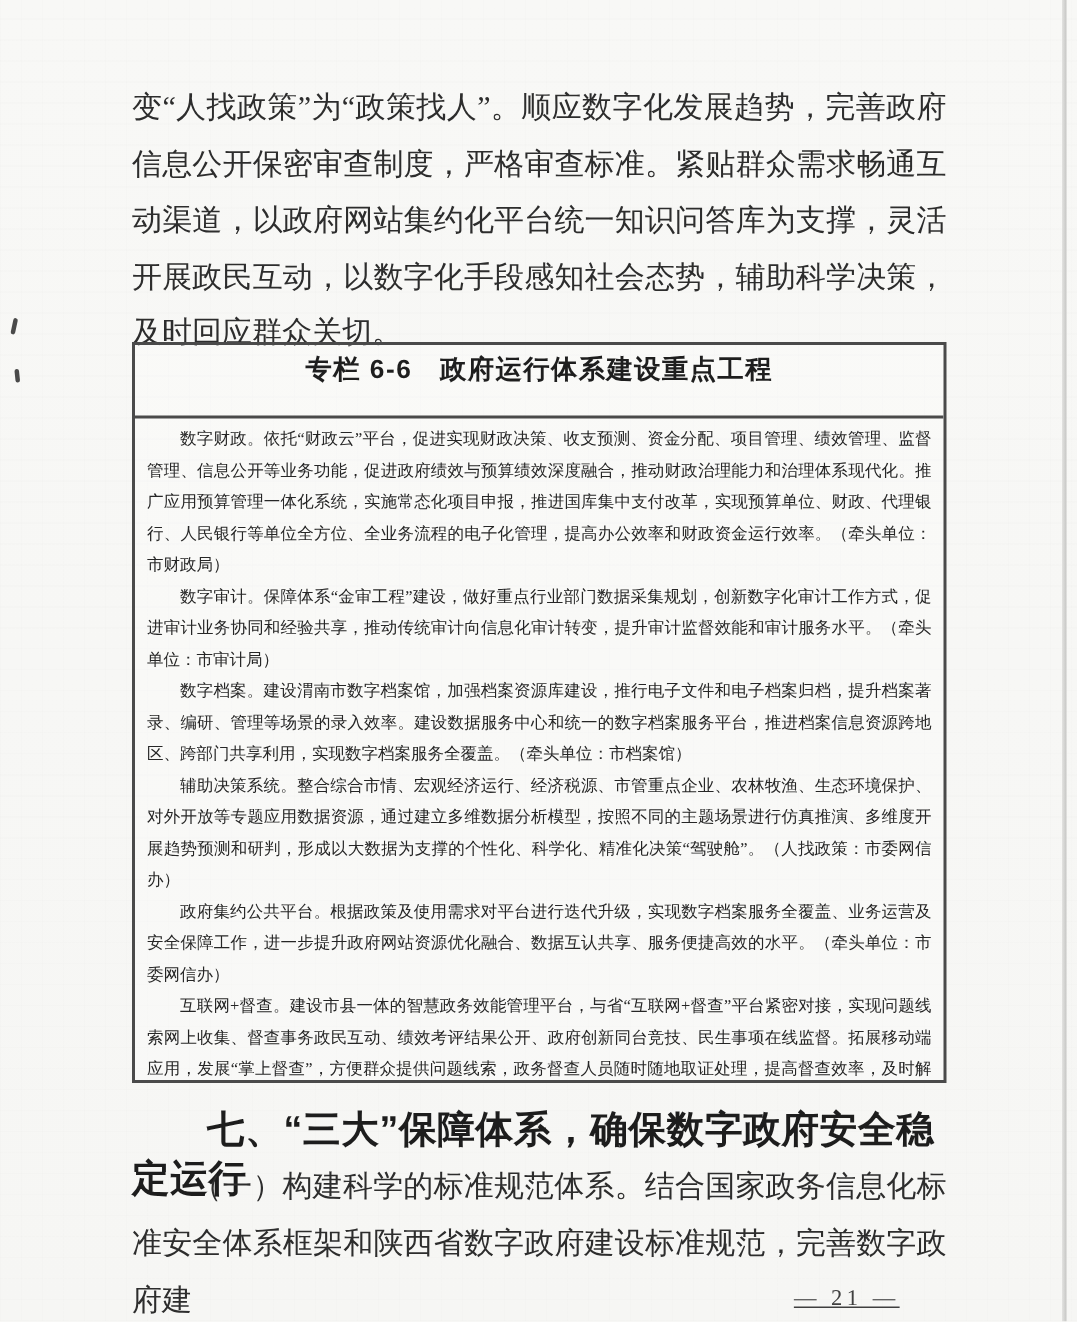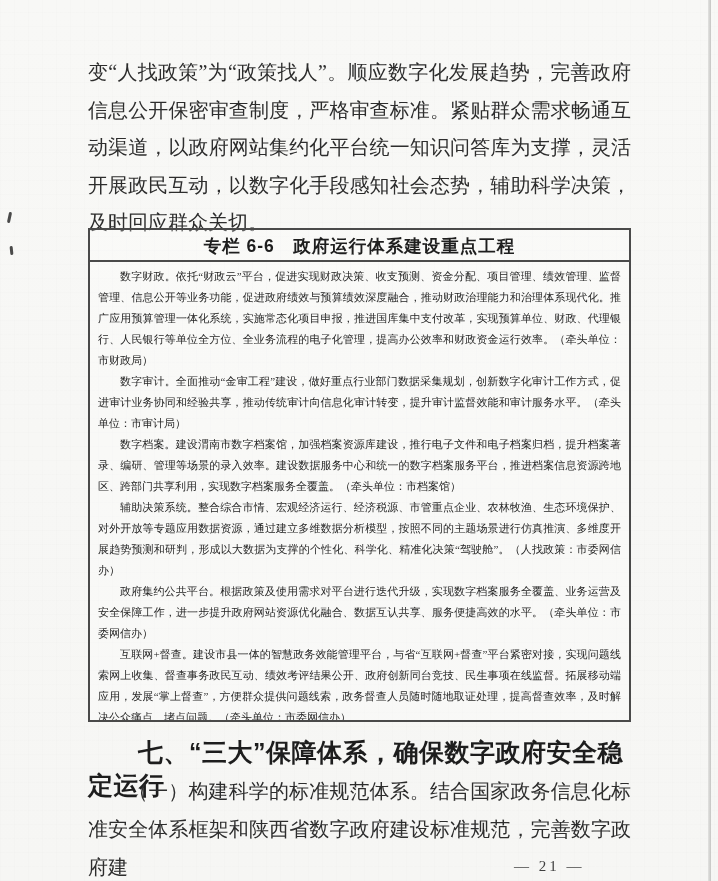--- a/index.html
+++ b/index.html
@@ -44,21 +44,21 @@
   }
   .feature-box {
     position: absolute;
     left: 88px; top: 228px;
     width: 543px; height: 494px;
     border: 2px solid #4a4a4a;
     background: rgba(255,255,255,0.25);
     overflow: hidden;
   }
   .box-title {
-    height: 32px;
+    height: 49px;
     line-height: 32px;
     border-bottom: 2px solid #4a4a4a;
     text-align: center;
     font-family: "Liberation Sans", sans-serif;
     font-weight: bold;
     font-size: 17.5px;
     color: #1e1e1e;
     letter-spacing: 1px;
   }
   .box-body {
@@ -86,43 +86,45 @@
     left: 88px; top: 772px;
     width: 543px;
     font-size: 20px;
     line-height: 38px;
     text-indent: 2em;
     text-align: justify;
     color: #2d2d2d;
   }
   .page-number {
     position: absolute;
-    left: 514px; top: 858px;
+    left: 502px; top: 858px;
     width: 125px;
+    text-align: center;
     font-size: 15px;
     color: #3f3f3f;
     letter-spacing: 3px;
+    text-decoration: underline;
   }
 </style>
 </head>
 <body>
 
 <div class="page">
 
   <div class="page-edge-line"></div>
   <div class="smudge smudge-1"></div>
   <div class="smudge smudge-2"></div>
 
   <p class="intro-para">变“人找政策”为“政策找人”。顺应数字化发展趋势，完善政府信息公开保密审查制度，严格审查标准。紧贴群众需求畅通互动渠道，以政府网站集约化平台统一知识问答库为支撑，灵活开展政民互动，以数字化手段感知社会态势，辅助科学决策，及时回应群众关切。</p>
 
   <div class="feature-box">
     <div class="box-title">专栏 6-6　政府运行体系建设重点工程</div>
     <div class="box-body">
       <p>数字财政。依托“财政云”平台，促进实现财政决策、收支预测、资金分配、项目管理、绩效管理、监督管理、信息公开等业务功能，促进政府绩效与预算绩效深度融合，推动财政治理能力和治理体系现代化。推广应用预算管理一体化系统，实施常态化项目申报，推进国库集中支付改革，实现预算单位、财政、代理银行、人民银行等单位全方位、全业务流程的电子化管理，提高办公效率和财政资金运行效率。（牵头单位：市财政局）</p>
-      <p>数字审计。全面推动“金审工程”建设，做好重点行业部门数据采集规划，创新数字化审计工作方式，促进审计业务协同和经验共享，推动传统审计向信息化审计转变，提升审计监督效能和审计服务水平。（牵头单位：市审计局）</p>
+      <p>数字审计。保障体系“金审工程”建设，做好重点行业部门数据采集规划，创新数字化审计工作方式，促进审计业务协同和经验共享，推动传统审计向信息化审计转变，提升审计监督效能和审计服务水平。（牵头单位：市审计局）</p>
       <p>数字档案。建设渭南市数字档案馆，加强档案资源库建设，推行电子文件和电子档案归档，提升档案著录、编研、管理等场景的录入效率。建设数据服务中心和统一的数字档案服务平台，推进档案信息资源跨地区、跨部门共享利用，实现数字档案服务全覆盖。（牵头单位：市档案馆）</p>
       <p>辅助决策系统。整合综合市情、宏观经济运行、经济税源、市管重点企业、农林牧渔、生态环境保护、对外开放等专题应用数据资源，通过建立多维数据分析模型，按照不同的主题场景进行仿真推演、多维度开展趋势预测和研判，形成以大数据为支撑的个性化、科学化、精准化决策“驾驶舱”。（人找政策：市委网信办）</p>
       <p>政府集约公共平台。根据政策及使用需求对平台进行迭代升级，实现数字档案服务全覆盖、业务运营及安全保障工作，进一步提升政府网站资源优化融合、数据互认共享、服务便捷高效的水平。（牵头单位：市委网信办）</p>
       <p>互联网+督查。建设市县一体的智慧政务效能管理平台，与省“互联网+督查”平台紧密对接，实现问题线索网上收集、督查事务政民互动、绩效考评结果公开、政府创新同台竞技、民生事项在线监督。拓展移动端应用，发展“掌上督查”，方便群众提供问题线索，政务督查人员随时随地取证处理，提高督查效率，及时解决公众痛点、堵点问题。（牵头单位：市委网信办）</p>
     </div>
   </div>
 
   <h2 class="section-heading">七、“三大”保障体系，确保数字政府安全稳定运行</h2>
 
   <p class="sub-para">（一）构建科学的标准规范体系。结合国家政务信息化标准安全体系框架和陕西省数字政府建设标准规范，完善数字政府建</p>

